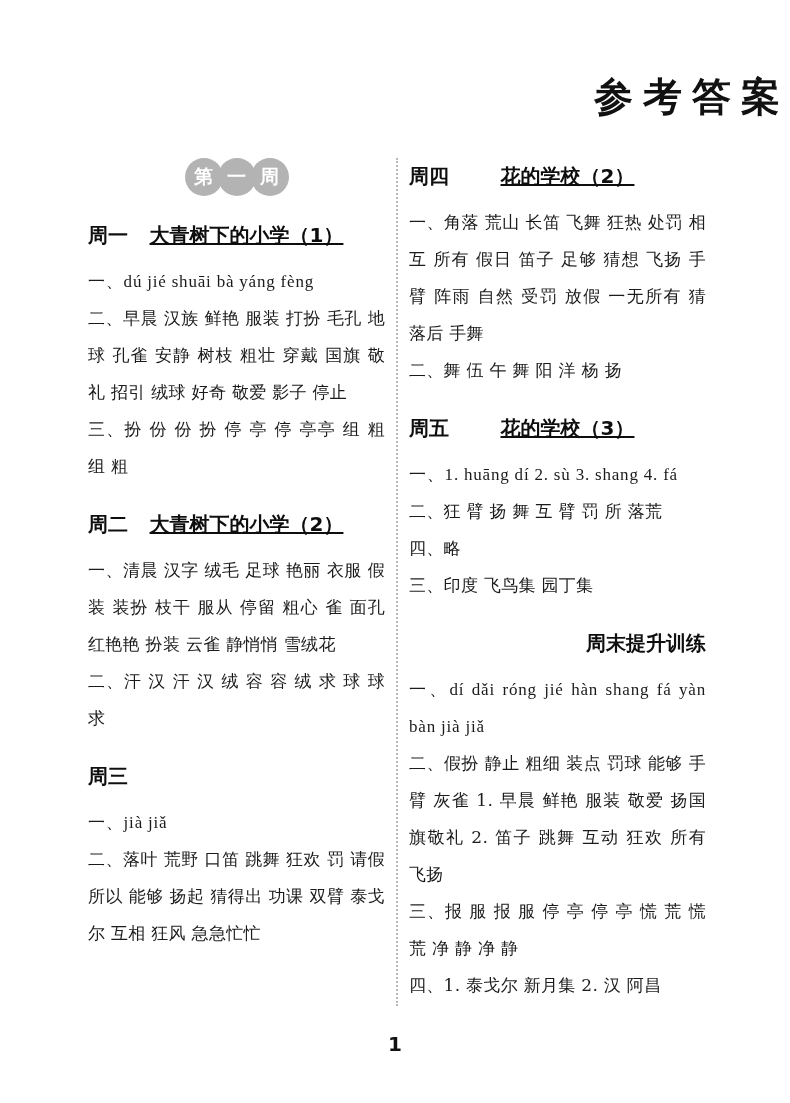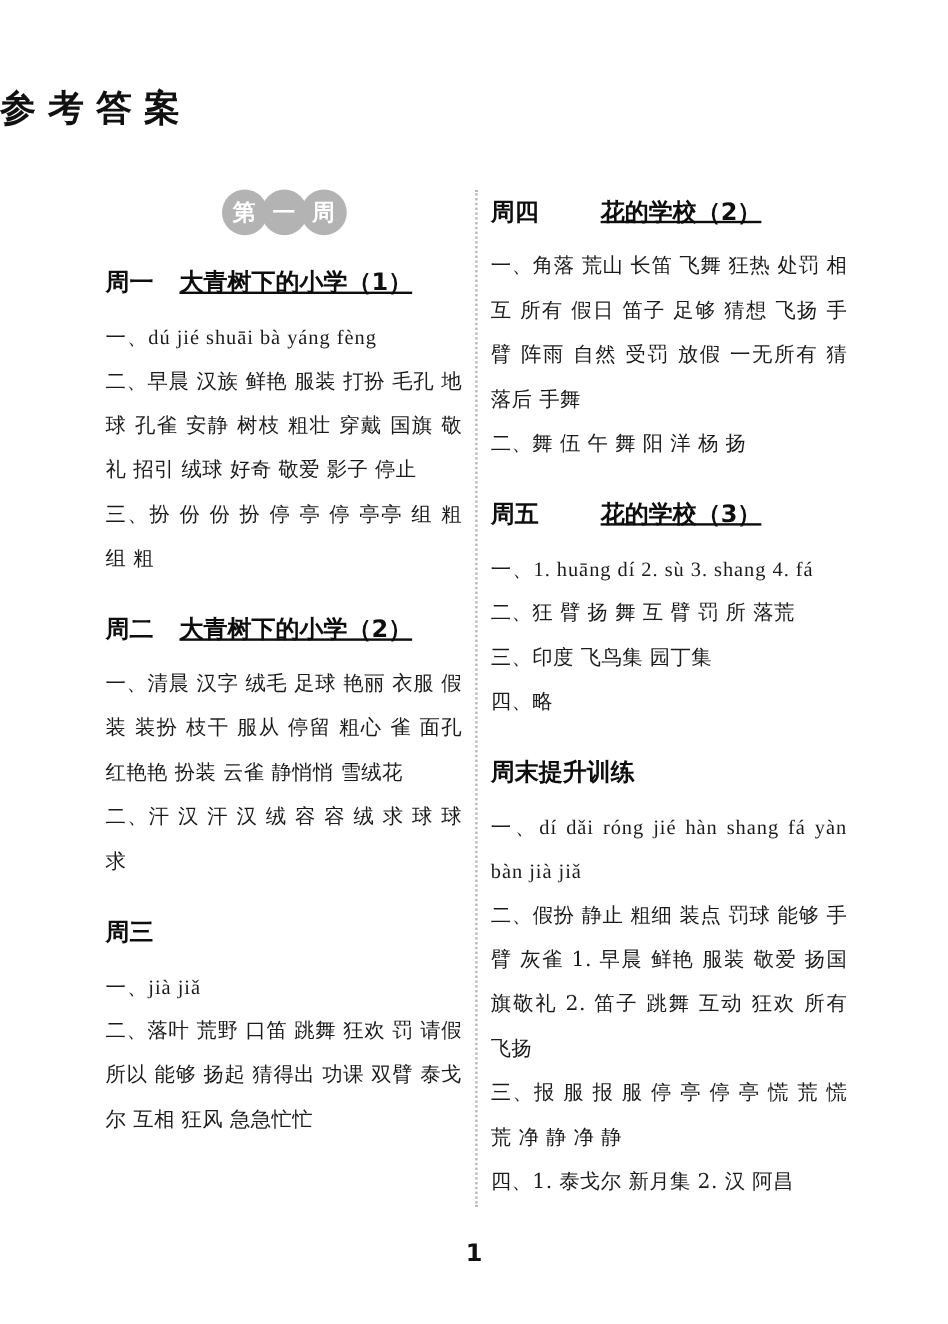--- a/index.html
+++ b/index.html
@@ -7,24 +7,24 @@
     position:relative;
     width:790px;height:1103px;
     background:#ffffff;
     color:#1b1b1b;
     font-family:"DejaVu Serif", serif;
     overflow:hidden;
   }
   .title{
     margin:0;
     padding-top:70px;
-    text-align:left;
+    text-align:right;
     font-family:"DejaVu Sans", sans-serif;
     font-weight:bold;
-    font-size:30px;
+    font-size:39px;
     letter-spacing:10px;
     color:#111;
   }
   .content{
     position:absolute;
     top:150px;left:88px;
     width:618px;
     display:flex;
     align-items:flex-start;
   }
@@ -58,21 +58,21 @@
     font-family:"DejaVu Sans", sans-serif;
     font-weight:bold;
     font-size:20px;
     line-height:24px;
     margin:27px 0 16px 0;
     color:#0e0e0e;
   }
   .col > .sec-head:first-child{margin-top:14px;}
   .week{flex:0 0 auto;}
   .lesson{flex:1;text-align:center;padding-right:20px;text-decoration:underline;}
-  .sec-head.center{justify-content:flex-start;}
+  .sec-head.center{justify-content:flex-end;}
   .item{
     margin:0;
     font-size:17px;
     line-height:37px;
     text-align:justify;
     letter-spacing:0.3px;
   }
   .item.pinyin{
     font-family:Liberation Serif, serif;
     letter-spacing:0.8px;
@@ -137,22 +137,22 @@
       </div>
       <p class="item">一、角落 荒山 长笛 飞舞 狂热 处罚 相互 所有 假日 笛子 足够 猜想 飞扬 手臂 阵雨 自然 受罚 放假 一无所有 猜 落后 手舞</p>
       <p class="item">二、舞 伍 午 舞 阳 洋 杨 扬</p>
 
       <div class="sec-head">
         <span class="week">周五</span>
         <span class="lesson">花的学校（3）</span>
       </div>
       <p class="item pinyin">一、1. huāng dí  2. sù  3. shang 4. fá</p>
       <p class="item">二、狂 臂 扬 舞 互 臂 罚 所 落荒</p>
+      <p class="item">四、略</p>
       <p class="item">三、印度 飞鸟集 园丁集</p>
-      <p class="item">四、略</p>
 
       <div class="sec-head center">
         <span>周末提升训练</span>
       </div>
       <p class="item pinyin">一、dí dǎi róng jié hàn shang fá yàn bàn jià jiǎ</p>
       <p class="item">二、假扮 静止 粗细 装点 罚球 能够 手臂 灰雀  1. 早晨 鲜艳 服装 敬爱 扬国旗敬礼  2. 笛子 跳舞 互动 狂欢 所有 飞扬</p>
       <p class="item">三、报 服 报 服 停 亭 停 亭 慌 荒 慌 荒 净 静 净 静</p>
       <p class="item">四、1. 泰戈尔 新月集  2. 汉 阿昌</p>
 
     </div>

